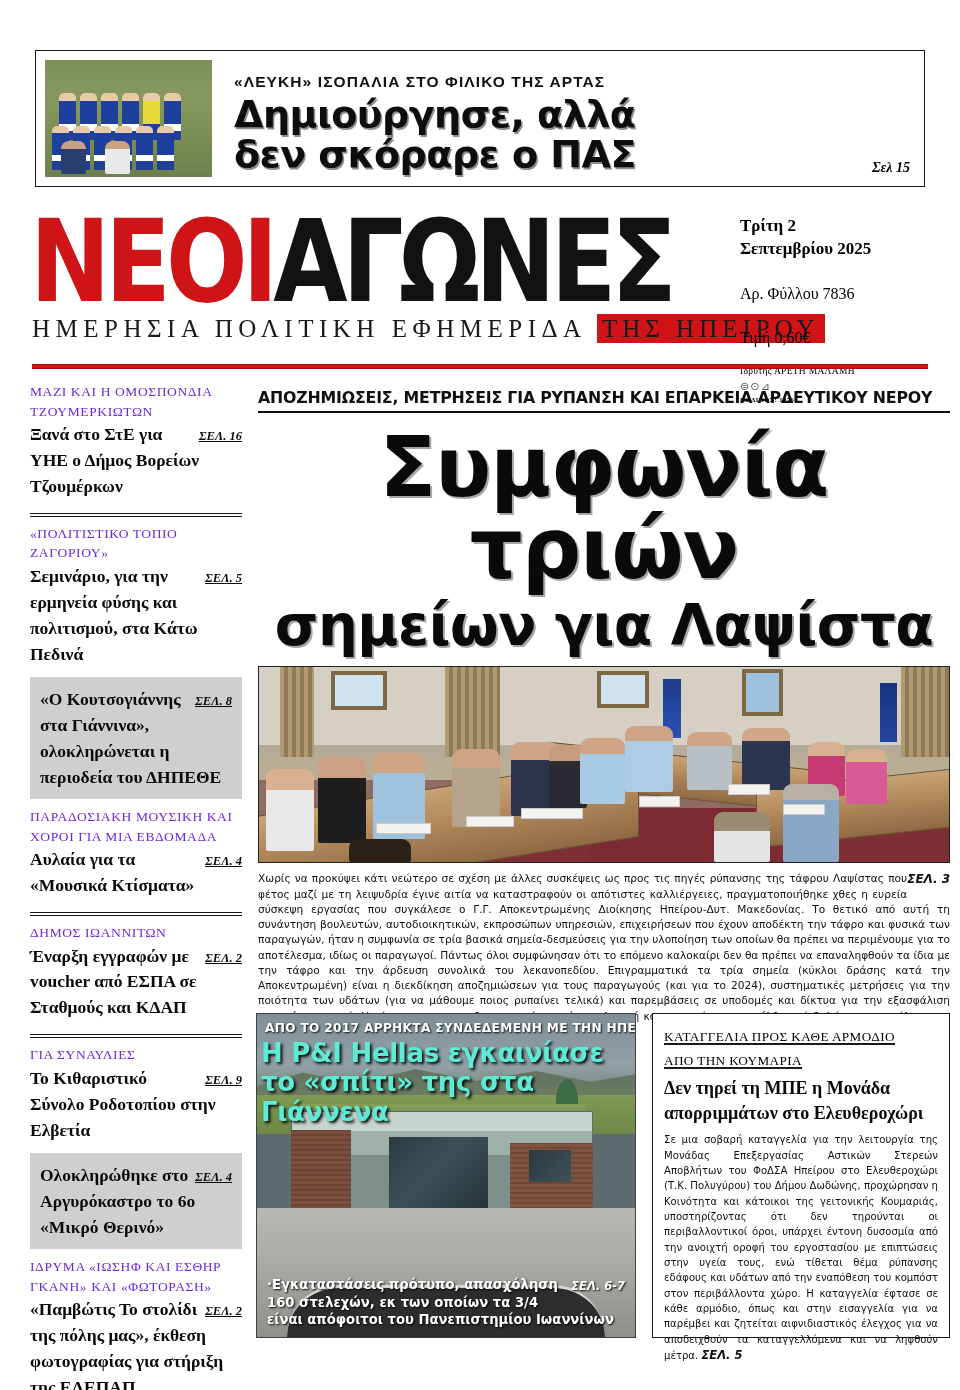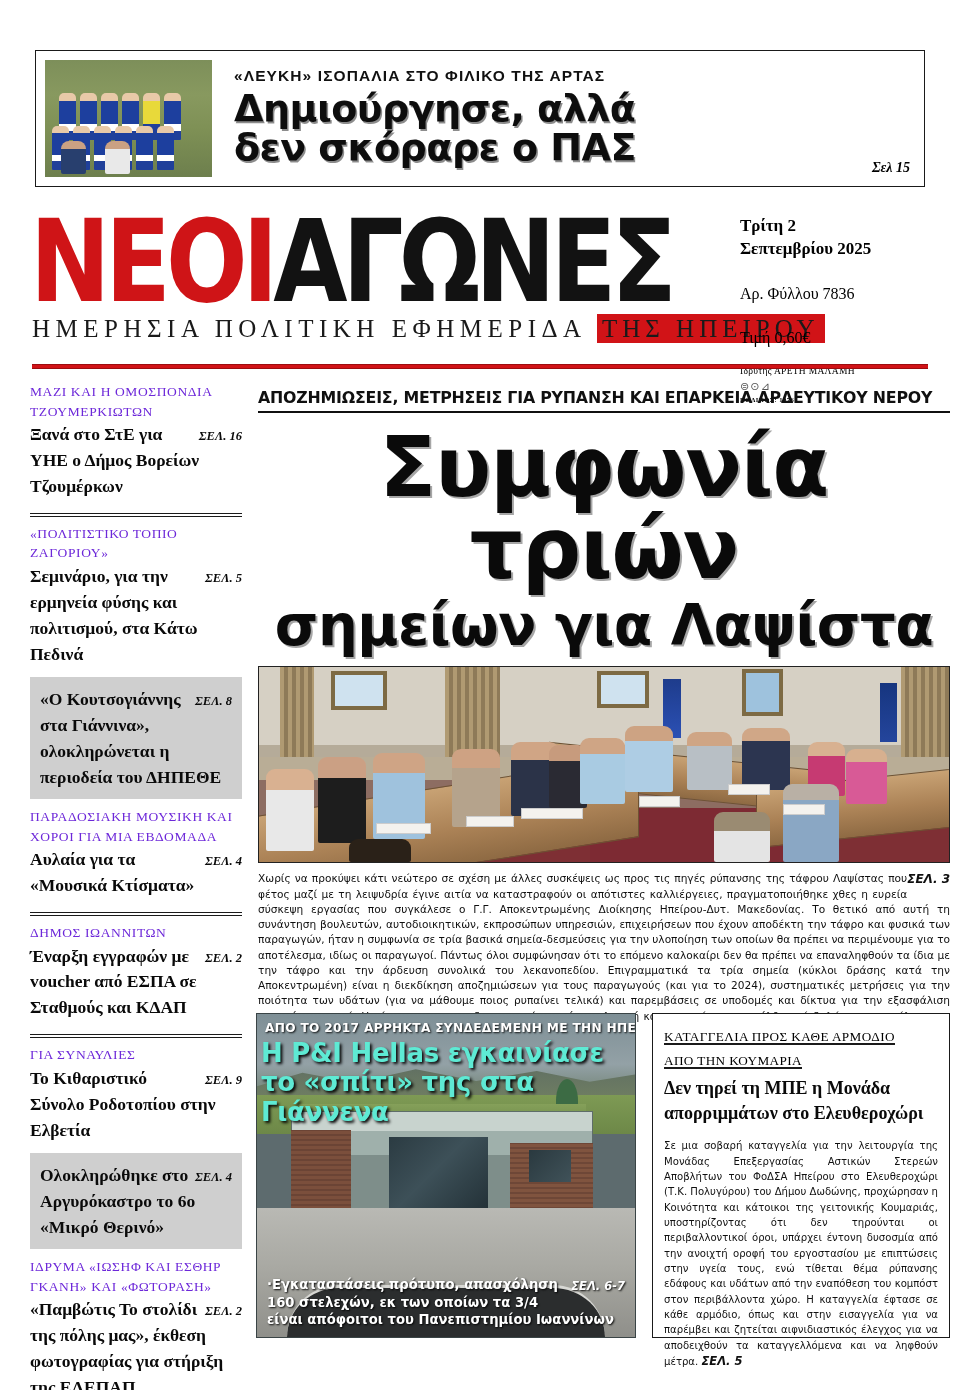--- a/index.html
+++ b/index.html
@@ -58,21 +58,21 @@
   }
   .sp-coach.a { left: 16px; background: linear-gradient(180deg,#caa183 0 25%, #283f6e 25% 100%); }
   .sp-coach.b { left: 60px; background: linear-gradient(180deg,#caa183 0 25%, #e9e9e9 25% 100%); }
 
   .sports-text {
     flex: 1;
     padding: 16px 14px 6px 22px;
     position: relative;
     display: flex;
     flex-direction: column;
-    justify-content: flex-start;
+    justify-content: center;
   }
   .sports-kicker {
     font-family: "Liberation Sans", sans-serif;
     font-weight: bold;
     font-size: 15.5px;
     letter-spacing: 1.1px;
     color: #111;
     margin-bottom: 4px;
     white-space: nowrap;
   }
@@ -194,20 +194,21 @@
     line-height: 1.48;
     color: #0a0a0a;
     margin-top: 1px;
   }
   .sb-head .pg {
     font-style: italic;
     font-weight: bold;
     font-size: 12.5px;
     float: right;
     margin-top: 5px;
+    text-decoration: underline;
   }
   .sb-sep {
     border-top: 1.6px solid #1a1a1a;
     border-bottom: 1.6px solid #1a1a1a;
     height: 4px;
     margin: 7px 0 7px 0;
   }
 
   
   .main {
@@ -414,21 +415,21 @@
   .br-kicker-wrap { line-height:1.5; }
   .br-head {
     font-family:"Liberation Serif",serif;
     font-weight:bold;
     font-size:18px;
     line-height:1.4;
     margin-top: 4px;
     color:#0a0a0a;
   }
   .br-body {
-    margin-top: 12px;
+    margin-top: 6px;
     font-family:"DejaVu Sans",sans-serif;
     font-size:10.1px;
     line-height:1.52;
     text-align:justify;
     color:#101010;
   }
   .br-body .sel { font-weight:bold; font-style:italic; font-size:11.5px; }
 </style>
 </head>
 <body>

